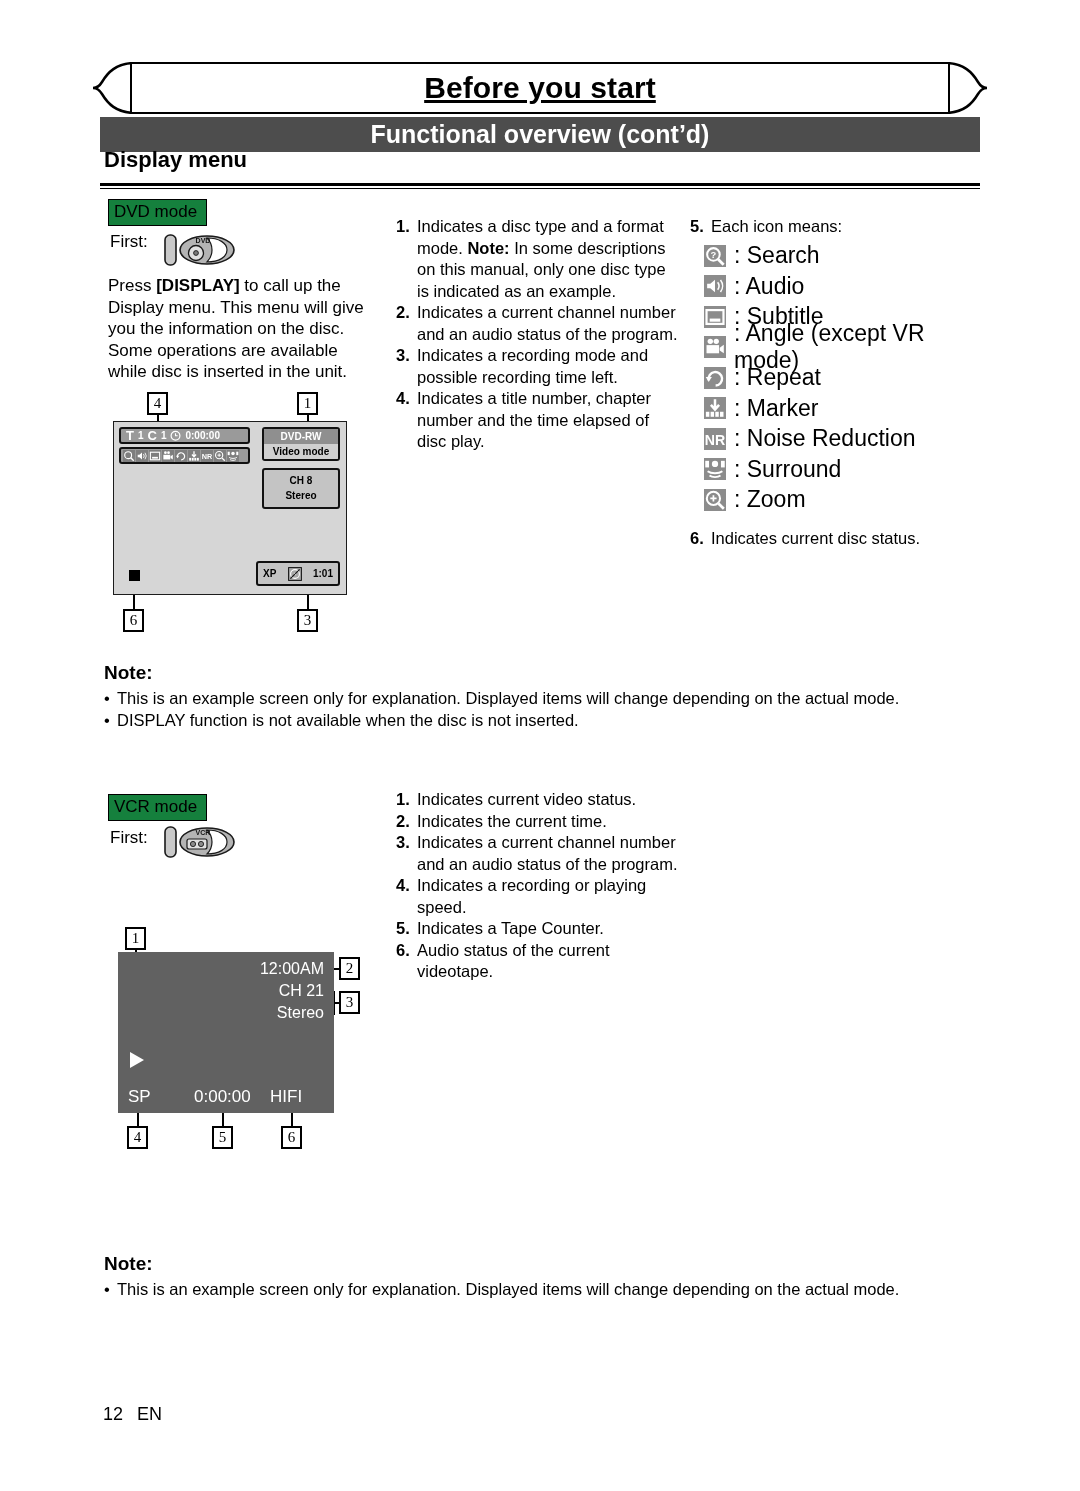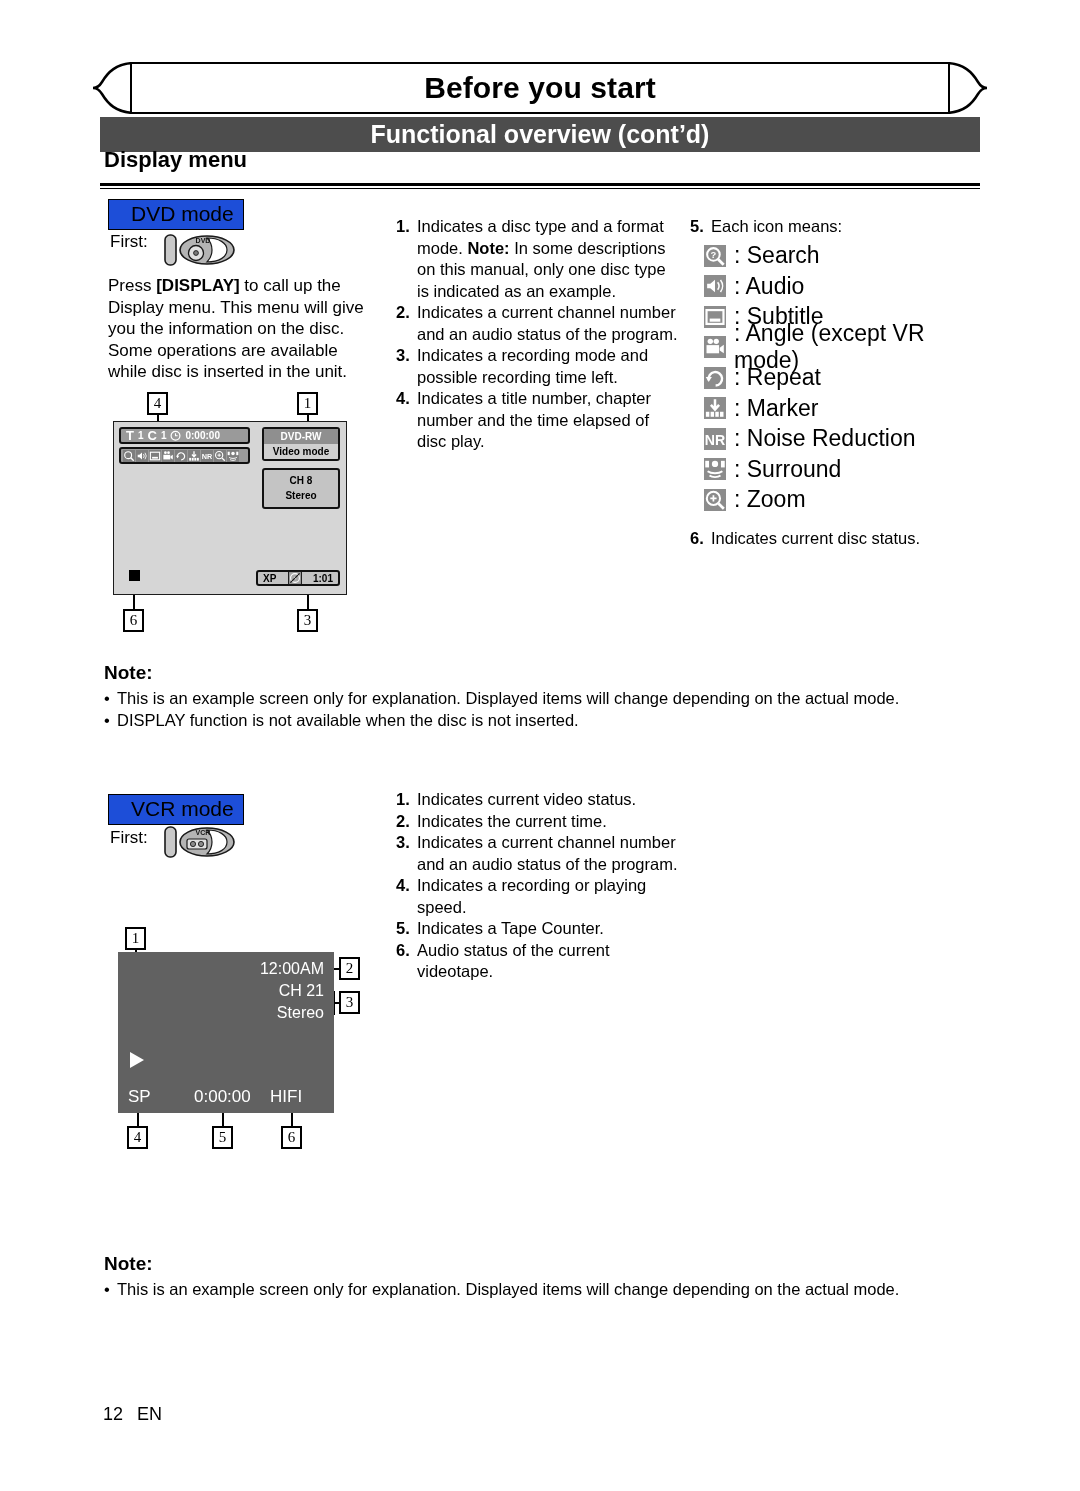--- a/index.html
+++ b/index.html
@@ -25,21 +25,21 @@
     position: absolute;
     left: 100px; top: 62px;
     width: 880px; height: 55px;
   }
   .banner-box {
     position: absolute;
     left: 30px; top: 0;
     width: 820px; height: 52px;
     border: 2.5px solid #000;
     background: #fff;
-    display: flex; align-items: center; justify-content: center;
+    display: flex; align-items: center; justify-content: center; text-decoration: underline;
   }
   .banner-title {
     font-size: 30px;
     font-weight: bold;
     letter-spacing: 0.1px;
   }
   .ribbon-left, .ribbon-right {
     position: absolute;
     top: 0px;
     width: 42px; height: 52px;
@@ -77,23 +77,23 @@
     position: absolute;
     left: 100px; top: 188px;
     width: 880px; height: 1px;
     background: #000;
   }
 
   
   .mode-box {
     position: absolute;
     border: 1.5px solid #000;
-    background: #1d4ed8;
-    padding: 2px 9px 3px 22px;
-    font-size: 21px;
+    background: #15803d;
+    padding: 2px 9px 3px 5px;
+    font-size: 17px;
     line-height: 1.15;
   }
   #dvd-mode-box { left: 108px; top: 199px; }
   #vcr-mode-box { left: 108px; top: 794px; }
 
   .first-label {
     position: absolute;
     font-size: 17px;
   }
   #dvd-first { left: 110px; top: 232px; }
@@ -238,21 +238,21 @@
     border: 2px solid #111;
     border-radius: 3px;
     text-align: center;
     font-size: 10px; font-weight: bold;
     padding: 3px 0 4px 0;
     line-height: 15px;
   }
   .osd-rec {
     position: absolute;
     right: 6px; bottom: 8px;
-    width: 84px; height: 16px;
+    width: 84px; height: 25px;
     background: #c4c4c4;
     border: 2px solid #111;
     border-radius: 3px;
     display: flex; align-items: center; justify-content: space-between;
     padding: 0 5px;
     font-size: 10px; font-weight: bold;
   }
   .osd-stop {
     position: absolute;
     left: 15px; bottom: 13px;

